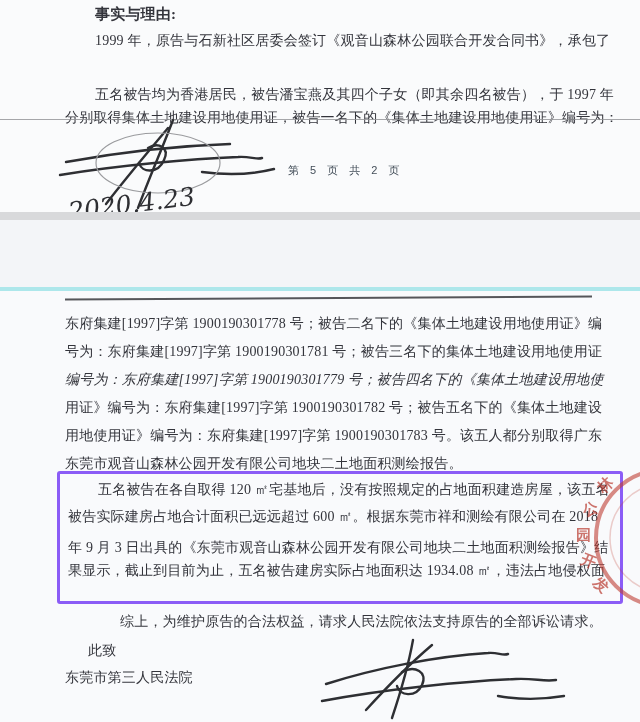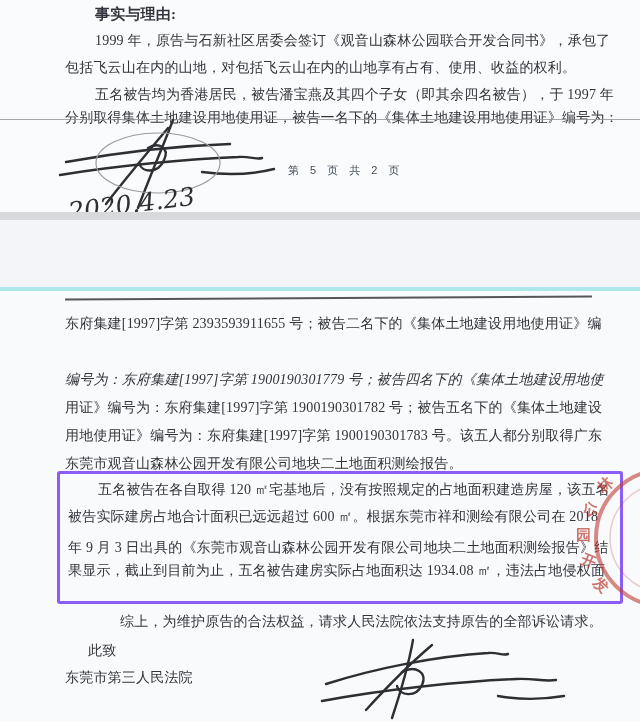--- a/index.html
+++ b/index.html
@@ -54,21 +54,20 @@
   .sigdate{font-family:"DejaVu Serif","Liberation Serif",serif;font-style:italic;}
 </style>
 </head>
 <body>
 
 <div class="screen">
 
   <div class="page1">
     <div class="tl bold heading">事实与理由:</div>
     <div class="tl p1l0">1999 年，原告与石新社区居委会签订《观音山森林公园联合开发合同书》，承包了</div>
-    <div class="tl p1l1">包括飞云山在内的山地，对包括飞云山在内的山地享有占有、使用、收益的权利。</div>
     <div class="tl p1l2">五名被告均为香港居民，被告潘宝燕及其四个子女（即其余四名被告），于 1997 年</div>
     <div class="tl p1l3">分别取得集体土地建设用地使用证，被告一名下的《集体土地建设用地使用证》编号为：</div>
     <div class="strike"></div>
     <div class="tl pageno">第 5 页 共 2 页</div>
 
     <div class="sig1">
       <svg width="240" height="100" viewBox="0 0 240 100">
         <g fill="none" stroke="#2e2f33" stroke-width="2.4" stroke-linecap="round">
           <path d="M14,44 C58,36 118,28 178,26"></path>
           <path d="M8,57 C68,47 140,41 186,39 C198,38 204,42 210,40"></path>
@@ -83,21 +82,22 @@
     </div>
   </div>
 
   <div class="band"></div>
   <div class="mid"></div>
   <div class="cyan-line"></div>
 
   <div class="page2"></div>
   <div class="rule2"></div>
 
-  <div class="tl b0">东府集建[1997]字第 2393593911655 号；被告二名下的《集体土地建设用地使用证》编</div>
+  <div class="tl b0">东府集建[1997]字第 1900190301778 号；被告二名下的《集体土地建设用地使用证》编</div>
+  <div class="tl b1">号为：东府集建[1997]字第 1900190301781 号；被告三名下的集体土地建设用地使用证</div>
   <div class="tl b2">编号为：东府集建[1997]字第 1900190301779 号；被告四名下的《集体土地建设用地使</div>
   <div class="tl b3">用证》编号为：东府集建[1997]字第 1900190301782 号；被告五名下的《集体土地建设</div>
   <div class="tl b4">用地使用证》编号为：东府集建[1997]字第 1900190301783 号。该五人都分别取得广东</div>
   <div class="tl b5">东莞市观音山森林公园开发有限公司地块二土地面积测绘报告。</div>
 
   <div class="redbox">
     <div class="tl h0">五名被告在各自取得 120 ㎡宅基地后，没有按照规定的占地面积建造房屋，该五名</div>
     <div class="tl h1">被告实际建房占地合计面积已远远超过 600 ㎡。根据东莞市祥和测绘有限公司在 2018</div>
     <div class="tl h2">年 9 月 3 日出具的《东莞市观音山森林公园开发有限公司地块二土地面积测绘报告》结</div>
     <div class="tl h3">果显示，截止到目前为止，五名被告建房实际占地面积达 1934.08 ㎡，违法占地侵权面</div>

